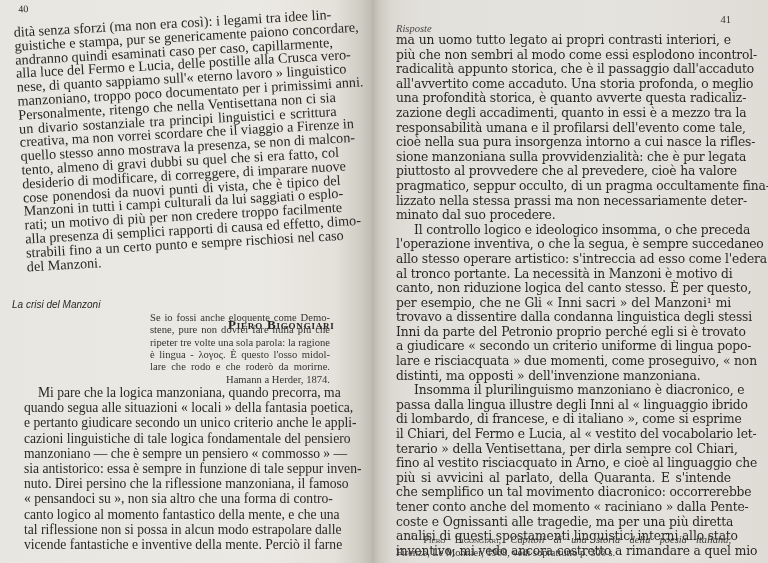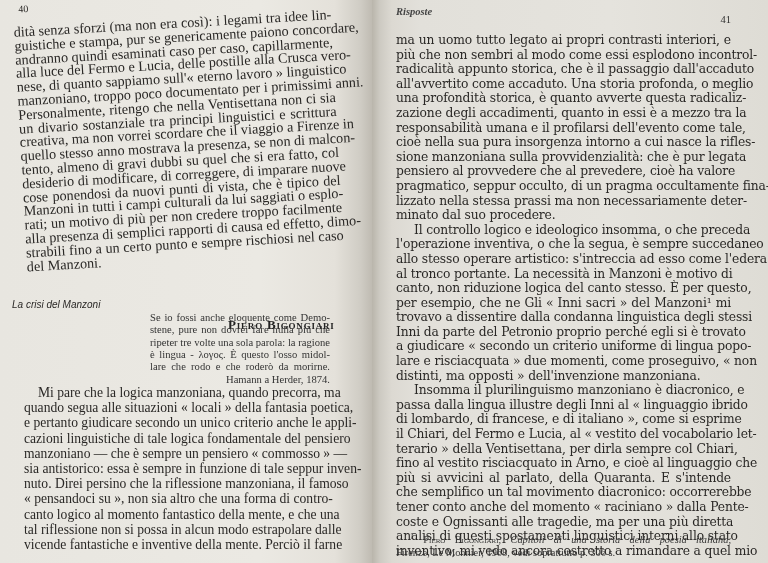--- a/index.html
+++ b/index.html
@@ -48,22 +48,22 @@
     font-family: Liberation Serif, serif; font-size: 10.6px; line-height: 12.3px; color: #333;
   }
   .epigraph .eline { display: block; text-align: justify; text-align-last: justify; white-space: nowrap; }
   .epigraph .cite { display: block; text-align: right; margin-top: 1px; }
   .left-para {
     position: absolute; left: 24px; top: 385px; width: 306px;
   }
   .left-para .line { font-size: 13.6px; line-height: 15.2px; }
   .right-inner { position: absolute; left: 24px; top: 0; width: 335px; }
   .running-head {
-    position: absolute; left: 0; top: 6px;
-    font-family: "Liberation Serif", serif; font-style: italic; font-size: 10.5px; color: #444; font-weight: bold;
+    position: absolute; left: 0; top: 23px;
+    font-family: "Liberation Serif", serif; font-style: italic; font-size: 10.5px; color: #444;
   }
   .pagenum-right {
     position: absolute; right: 0; top: 14px;
     font-family: "Liberation Serif", serif; font-size: 10.5px; color: #333;
   }
   .right-body { position: absolute; left: 0; top: 33px; width: 335px; }
   .right-body .line {
     font-family: "DejaVu Serif", serif; font-size: 12.3px; line-height: 14.6px; letter-spacing: -0.15px;
   }
   .right-body .indent { text-indent: 18px; }
@@ -145,21 +145,21 @@
       <div class="right-body">
         <span class="line">ma un uomo tutto legato ai propri contrasti interiori, e</span>
         <span class="line">più che non sembri al modo come essi esplodono incontrol-</span>
         <span class="line">radicalità appunto storica, che è il passaggio dall'accaduto</span>
         <span class="line">all'avvertito come accaduto. Una storia profonda, o meglio</span>
         <span class="line">una profondità storica, è quanto avverte questa radicaliz-</span>
         <span class="line">zazione degli accadimenti, quanto in essi è a mezzo tra la</span>
         <span class="line">responsabilità umana e il profilarsi dell'evento come tale,</span>
         <span class="line">cioè nella sua pura insorgenza intorno a cui nasce la rifles-</span>
         <span class="line">sione manzoniana sulla provvidenzialità: che è pur legata</span>
-        <span class="line">pensiero al provvedere che al prevedere, cioè ha valore</span>
+        <span class="line">piuttosto al provvedere che al prevedere, cioè ha valore</span>
         <span class="line">pragmatico, seppur occulto, di un pragma occultamente fina-</span>
         <span class="line">lizzato nella stessa prassi ma non necessariamente deter-</span>
         <span class="line nojust">minato dal suo procedere.</span>
         <span class="line indent">Il controllo logico e ideologico insomma, o che preceda</span>
         <span class="line">l'operazione inventiva, o che la segua, è sempre succedaneo</span>
         <span class="line">allo stesso operare artistico: s'intreccia ad esso come l'edera</span>
         <span class="line">al tronco portante. La necessità in Manzoni è motivo di</span>
         <span class="line">canto, non riduzione logica del canto stesso. È per questo,</span>
         <span class="line">per esempio, che ne Gli « Inni sacri » del Manzoni¹ mi</span>
         <span class="line">trovavo a dissentire dalla condanna linguistica degli stessi</span>

